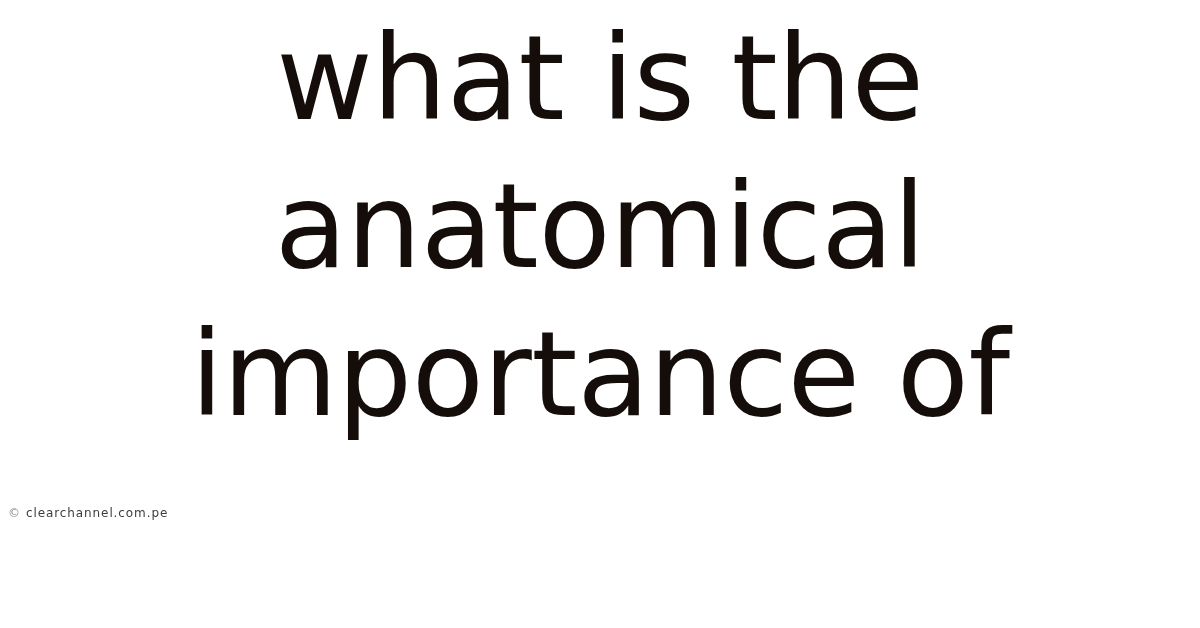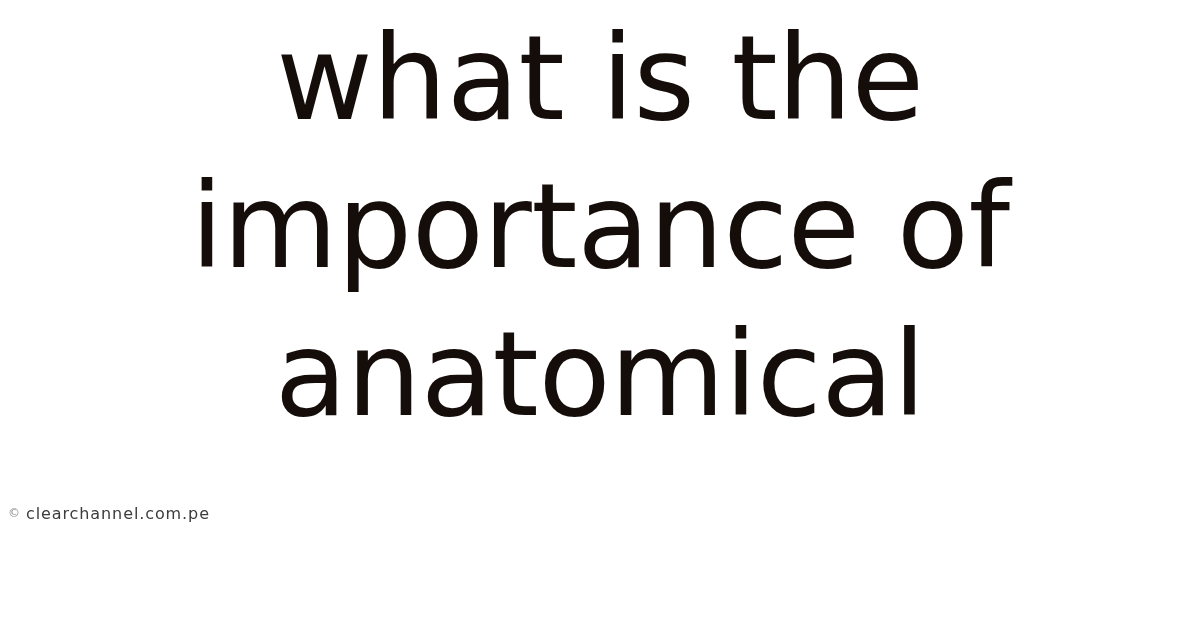--- a/index.html
+++ b/index.html
@@ -62,35 +62,35 @@
   .attribution-mark {
     color: #8a8a8a;
     font-family: "DejaVu Sans", sans-serif;
     font-size: 12px;
     line-height: 13px;
   }
 
   .attribution-text {
     color: #3c3c3c;
     font-family: "DejaVu Sans", sans-serif;
-    font-size: 16px;
+    font-size: 12px;
     line-height: 13px;
     letter-spacing: 0.9px;
     text-align: center;
   }
 </style>
 </head>
 <body>
 
 <div class="canvas">
 
   <div class="headline">
     <span class="headline-line">what is the</span>
+    <span class="headline-line">anatomical</span>
     <span class="headline-line">importance of</span>
-    <span class="headline-line">anatomical</span>
   </div>
 
   <div class="attribution">
     <span class="attribution-mark">©</span>
     <span class="attribution-text">clearchannel.com.pe</span>
   </div>
 
 </div>
 
 </body></html>

